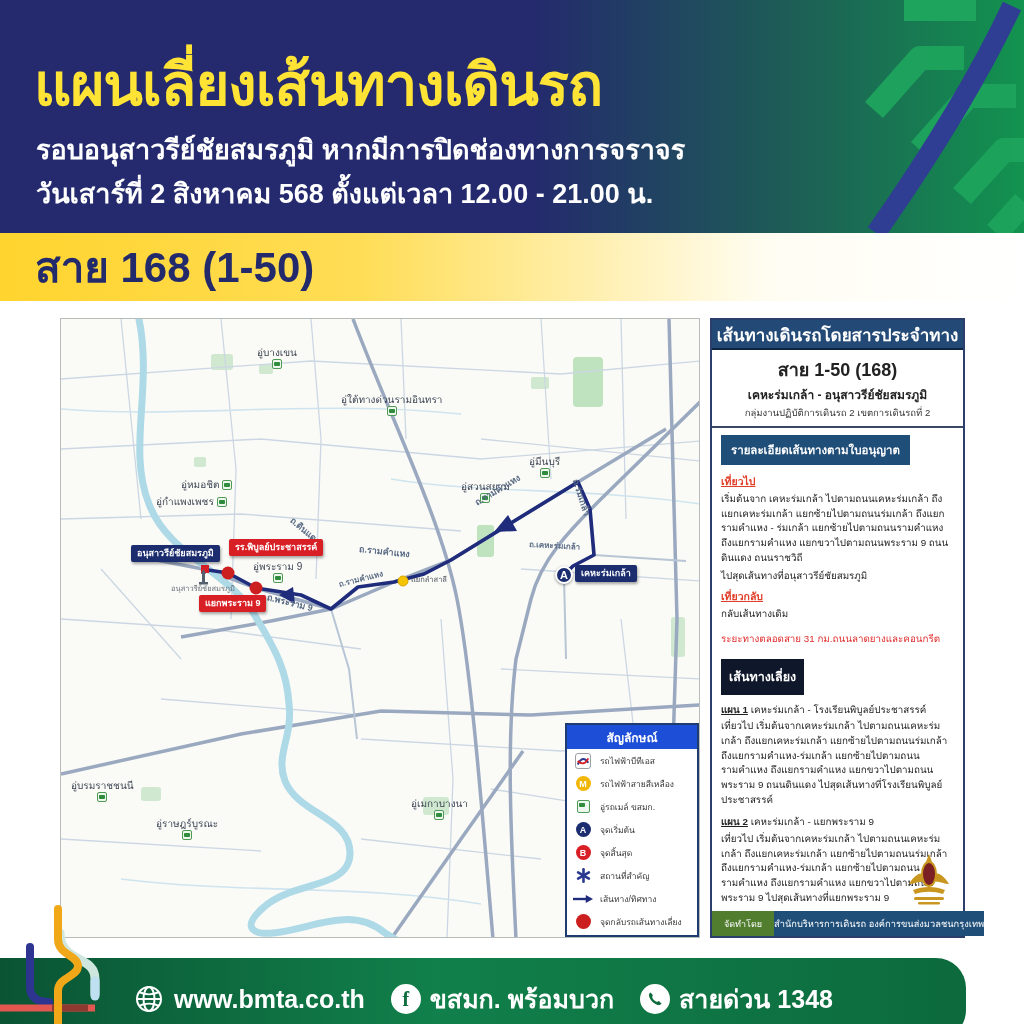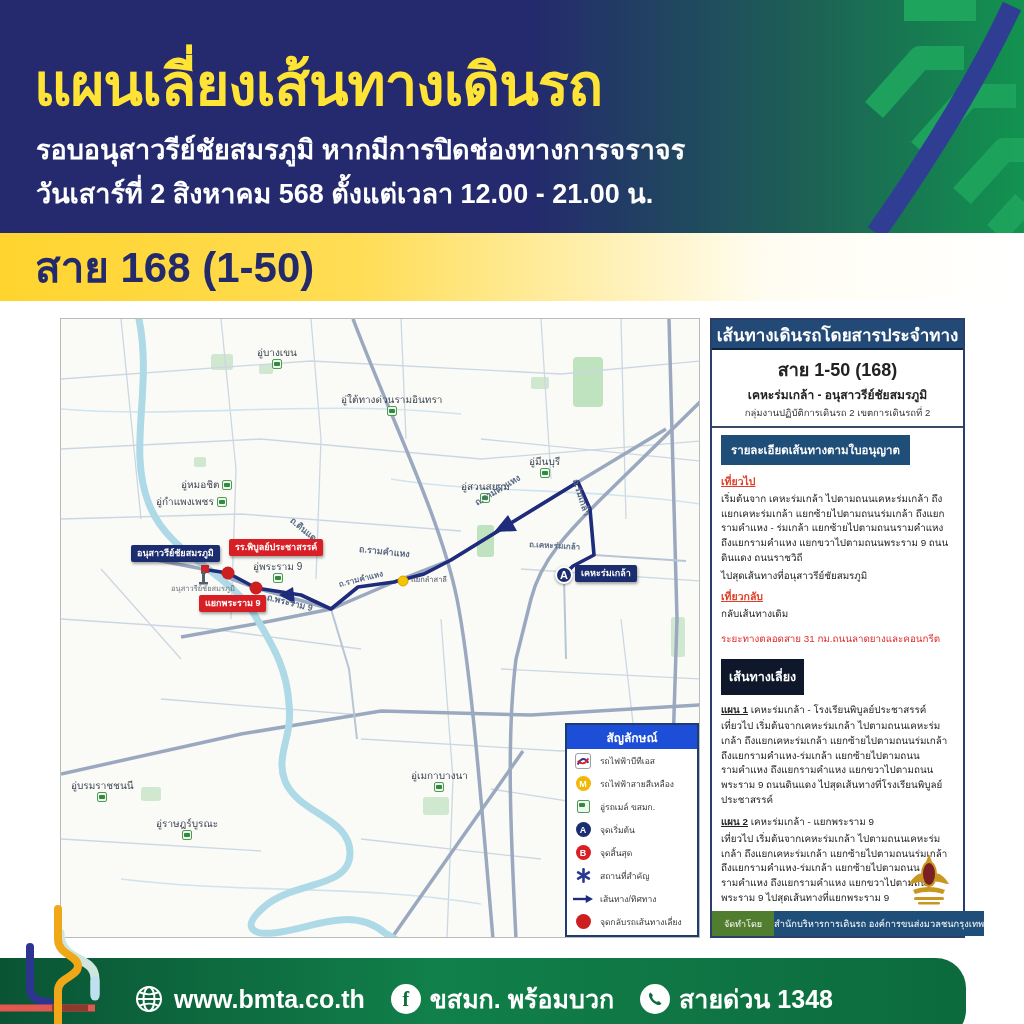--- a/index.html
+++ b/index.html
@@ -217,21 +217,21 @@
         <i class="busmini"></i>
       </div>
     <div class="dep" style="left:400px;top:163px;">
         <span>อู่สวนสยาม</span>
         <i class="busmini"></i>
       </div>
     <div class="dep" style="left:192px;top:243px;">
         <span>อู่พระราม 9</span>
         <i class="busmini"></i>
       </div>
-    <div class="dep" style="left:350px;top:452px;">
+    <div class="dep" style="left:350px;top:480px;">
         <span>อู่เมกาบางนา</span>
         <i class="busmini"></i>
       </div>
     <div class="dep" style="left:10px;top:462px;">
         <span>อู่บรมราชชนนี</span>
         <i class="busmini"></i>
       </div>
     <div class="dep" style="left:95px;top:500px;">
         <span>อู่ราษฎร์บูรณะ</span>
         <i class="busmini"></i>

